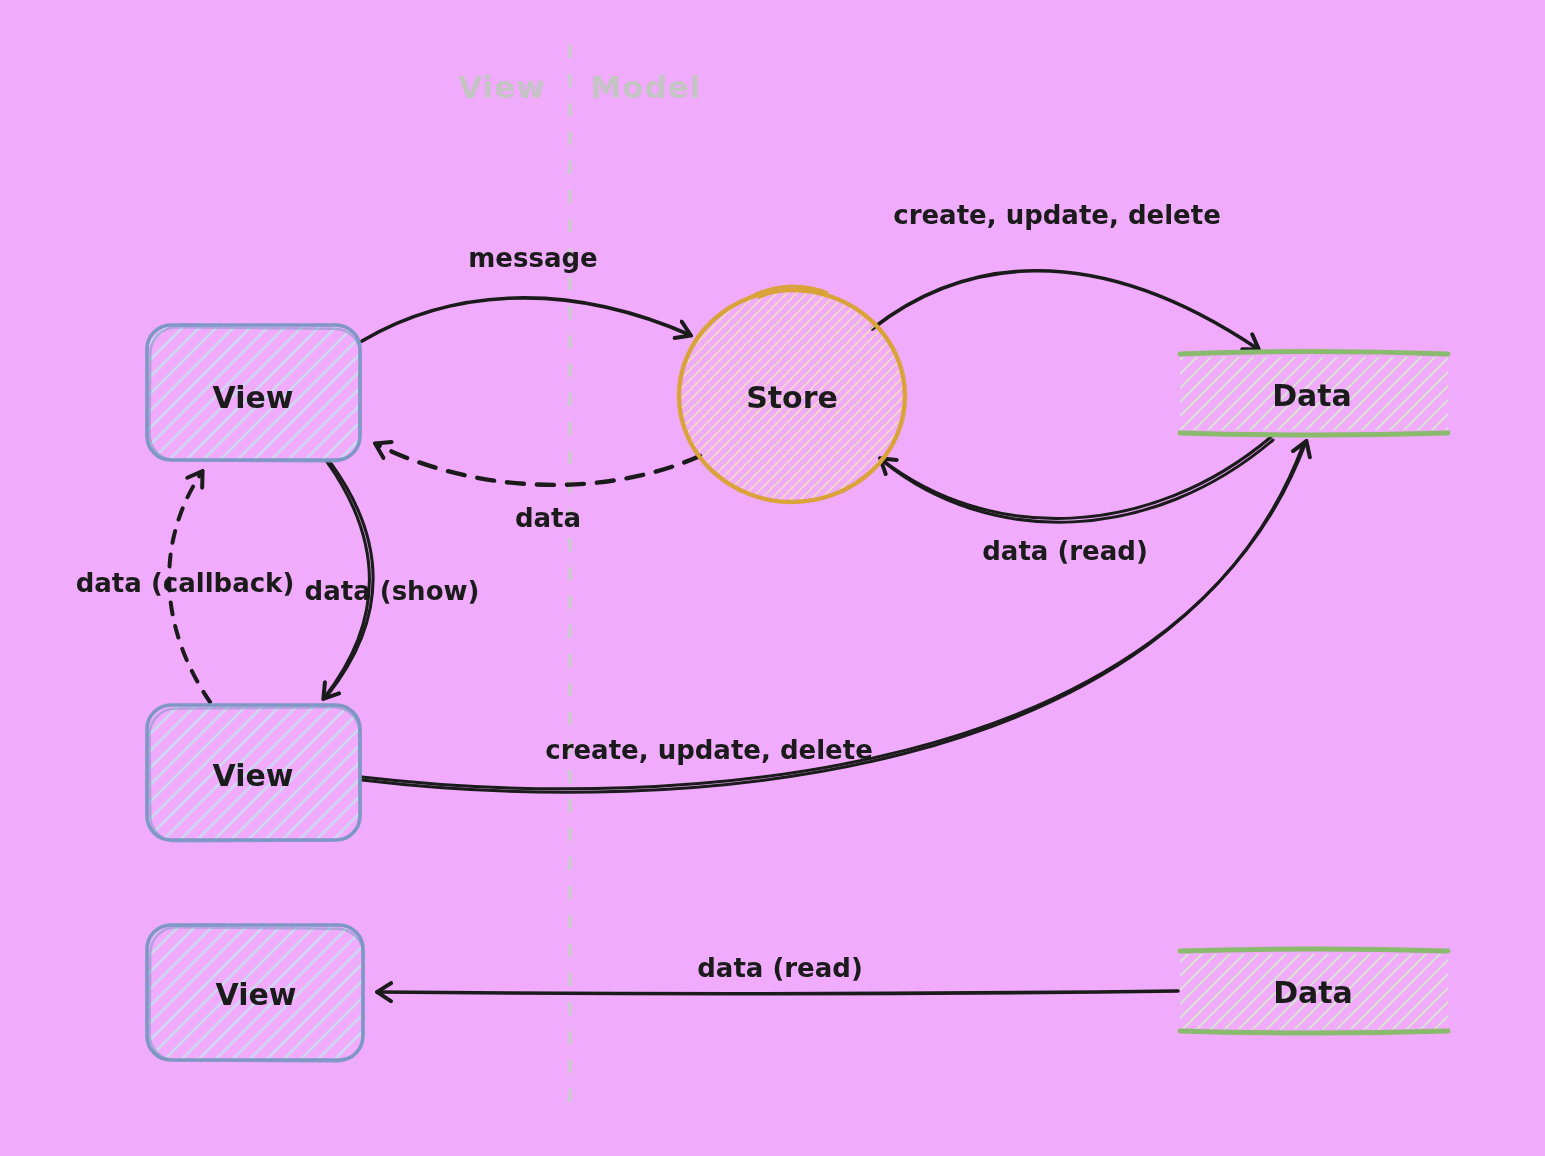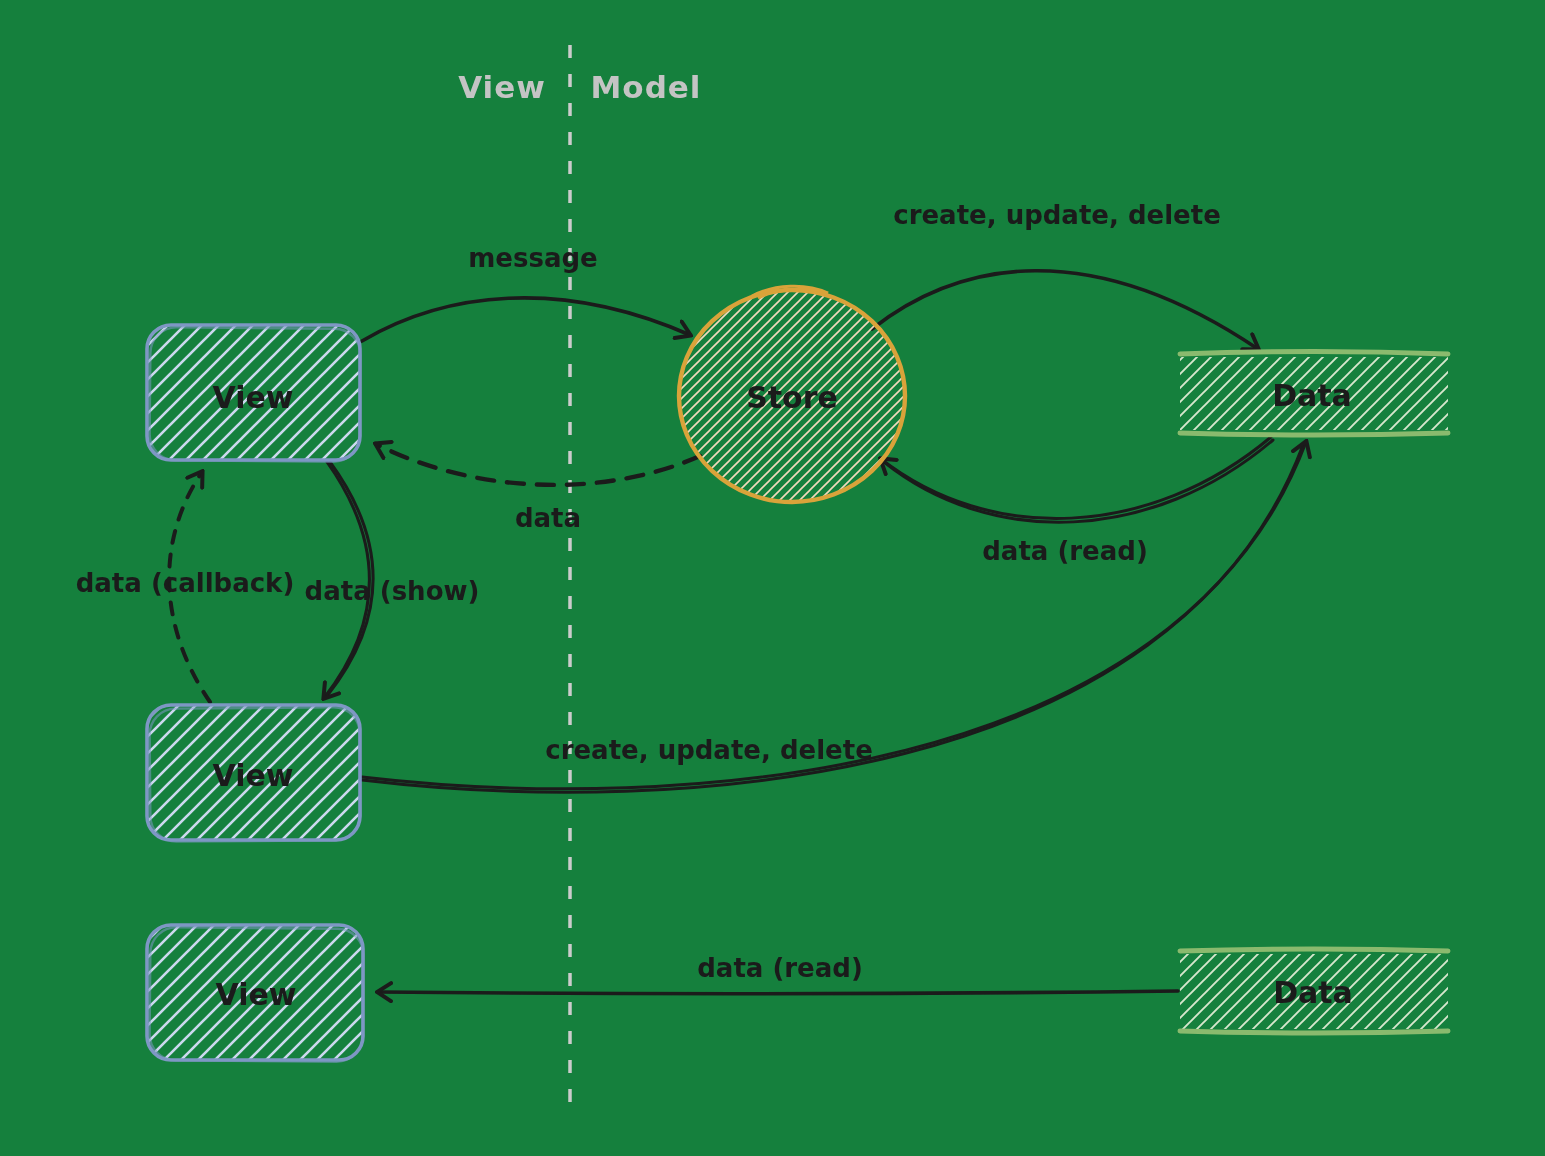--- a/index.html
+++ b/index.html
@@ -1,16 +1,16 @@
 <!DOCTYPE html>
 <html style="--ink: #1b1b1b; --muted: #c4c4c4; --muted-line: #cccccc; --view-border: #7e97c4; --view-hatch: #ccd9ee; --store-border: #d9a33a; --store-hatch: #f2dabd; --data-border: #8aba6e; --data-hatch: #d7e7cd;"><head>
 <meta charset="utf-8">
 <style>
   html,body{margin:0;padding:0;background:#ffffff;}
-  .canvas{position:relative;width:1545px;height:1156px;background:#15803d;overflow:hidden;
+  .canvas{position:relative;width:1545px;height:1156px;background:#f0abfc;overflow:hidden;
           font-family:"DejaVu Sans", sans-serif;}
   svg text{font-family:"DejaVu Sans", sans-serif;}
   .lane-label{font-size:31px;font-weight:600;fill:var(--muted);letter-spacing:1px;}
   .node-label{font-size:30px;font-weight:600;fill:var(--ink);}
   .edge-label{font-size:26px;font-weight:600;fill:var(--ink);}
   .edge{fill:none;stroke:var(--ink);stroke-width:3.6;stroke-linecap:round;}
   .edge.thin{stroke-width:3;}
   .edge.dashed{stroke-dasharray:17 13;stroke-width:4.4;}
   .edge.dashed2{stroke-dasharray:12 12;stroke-width:4;}
   .divider{stroke:var(--muted-line);stroke-width:3.5;stroke-dasharray:13 16;fill:none;}

